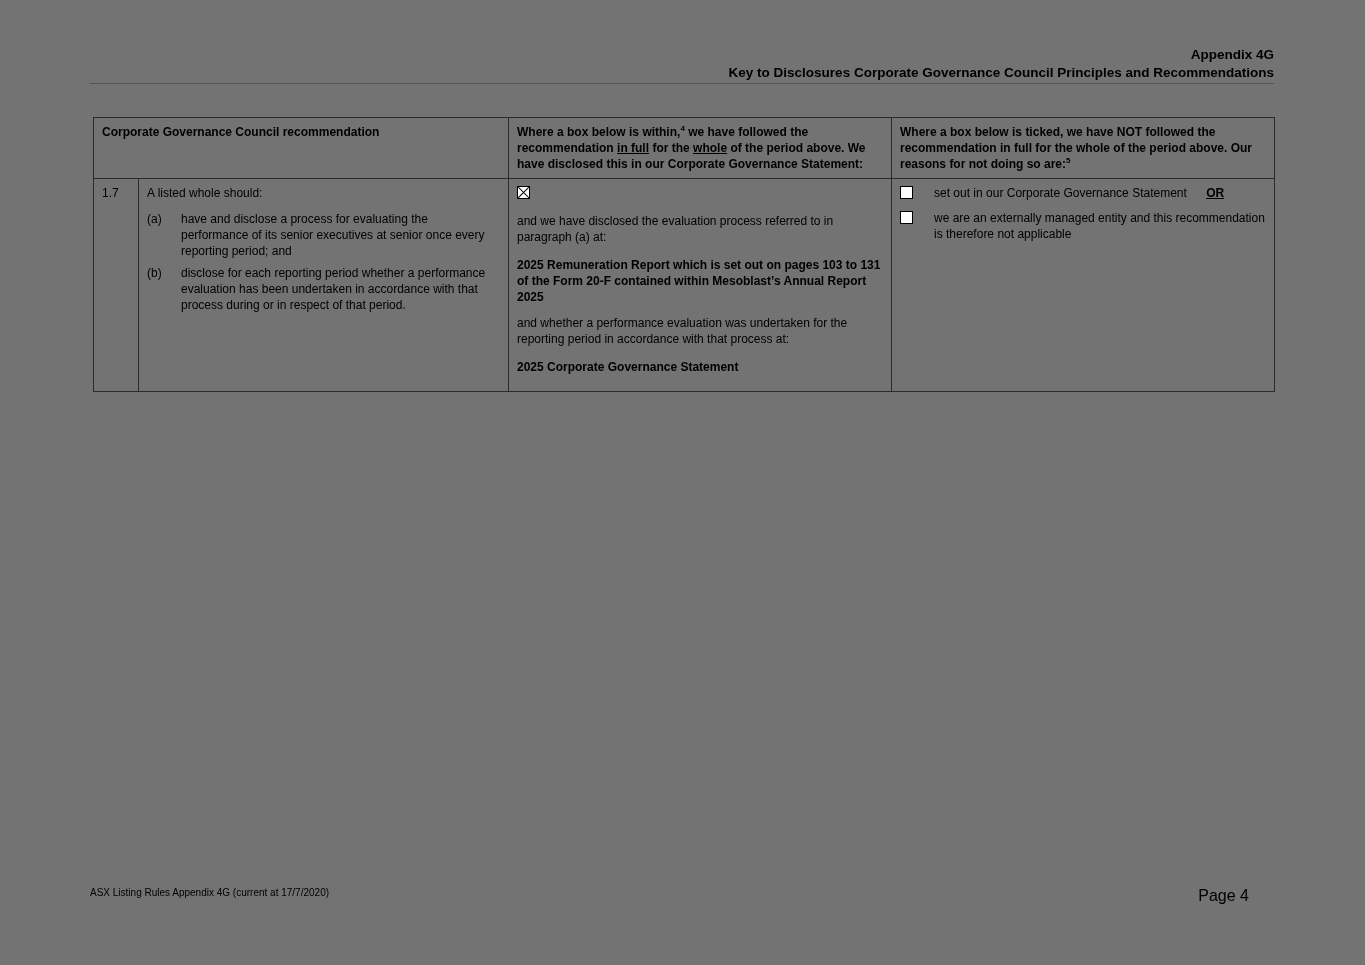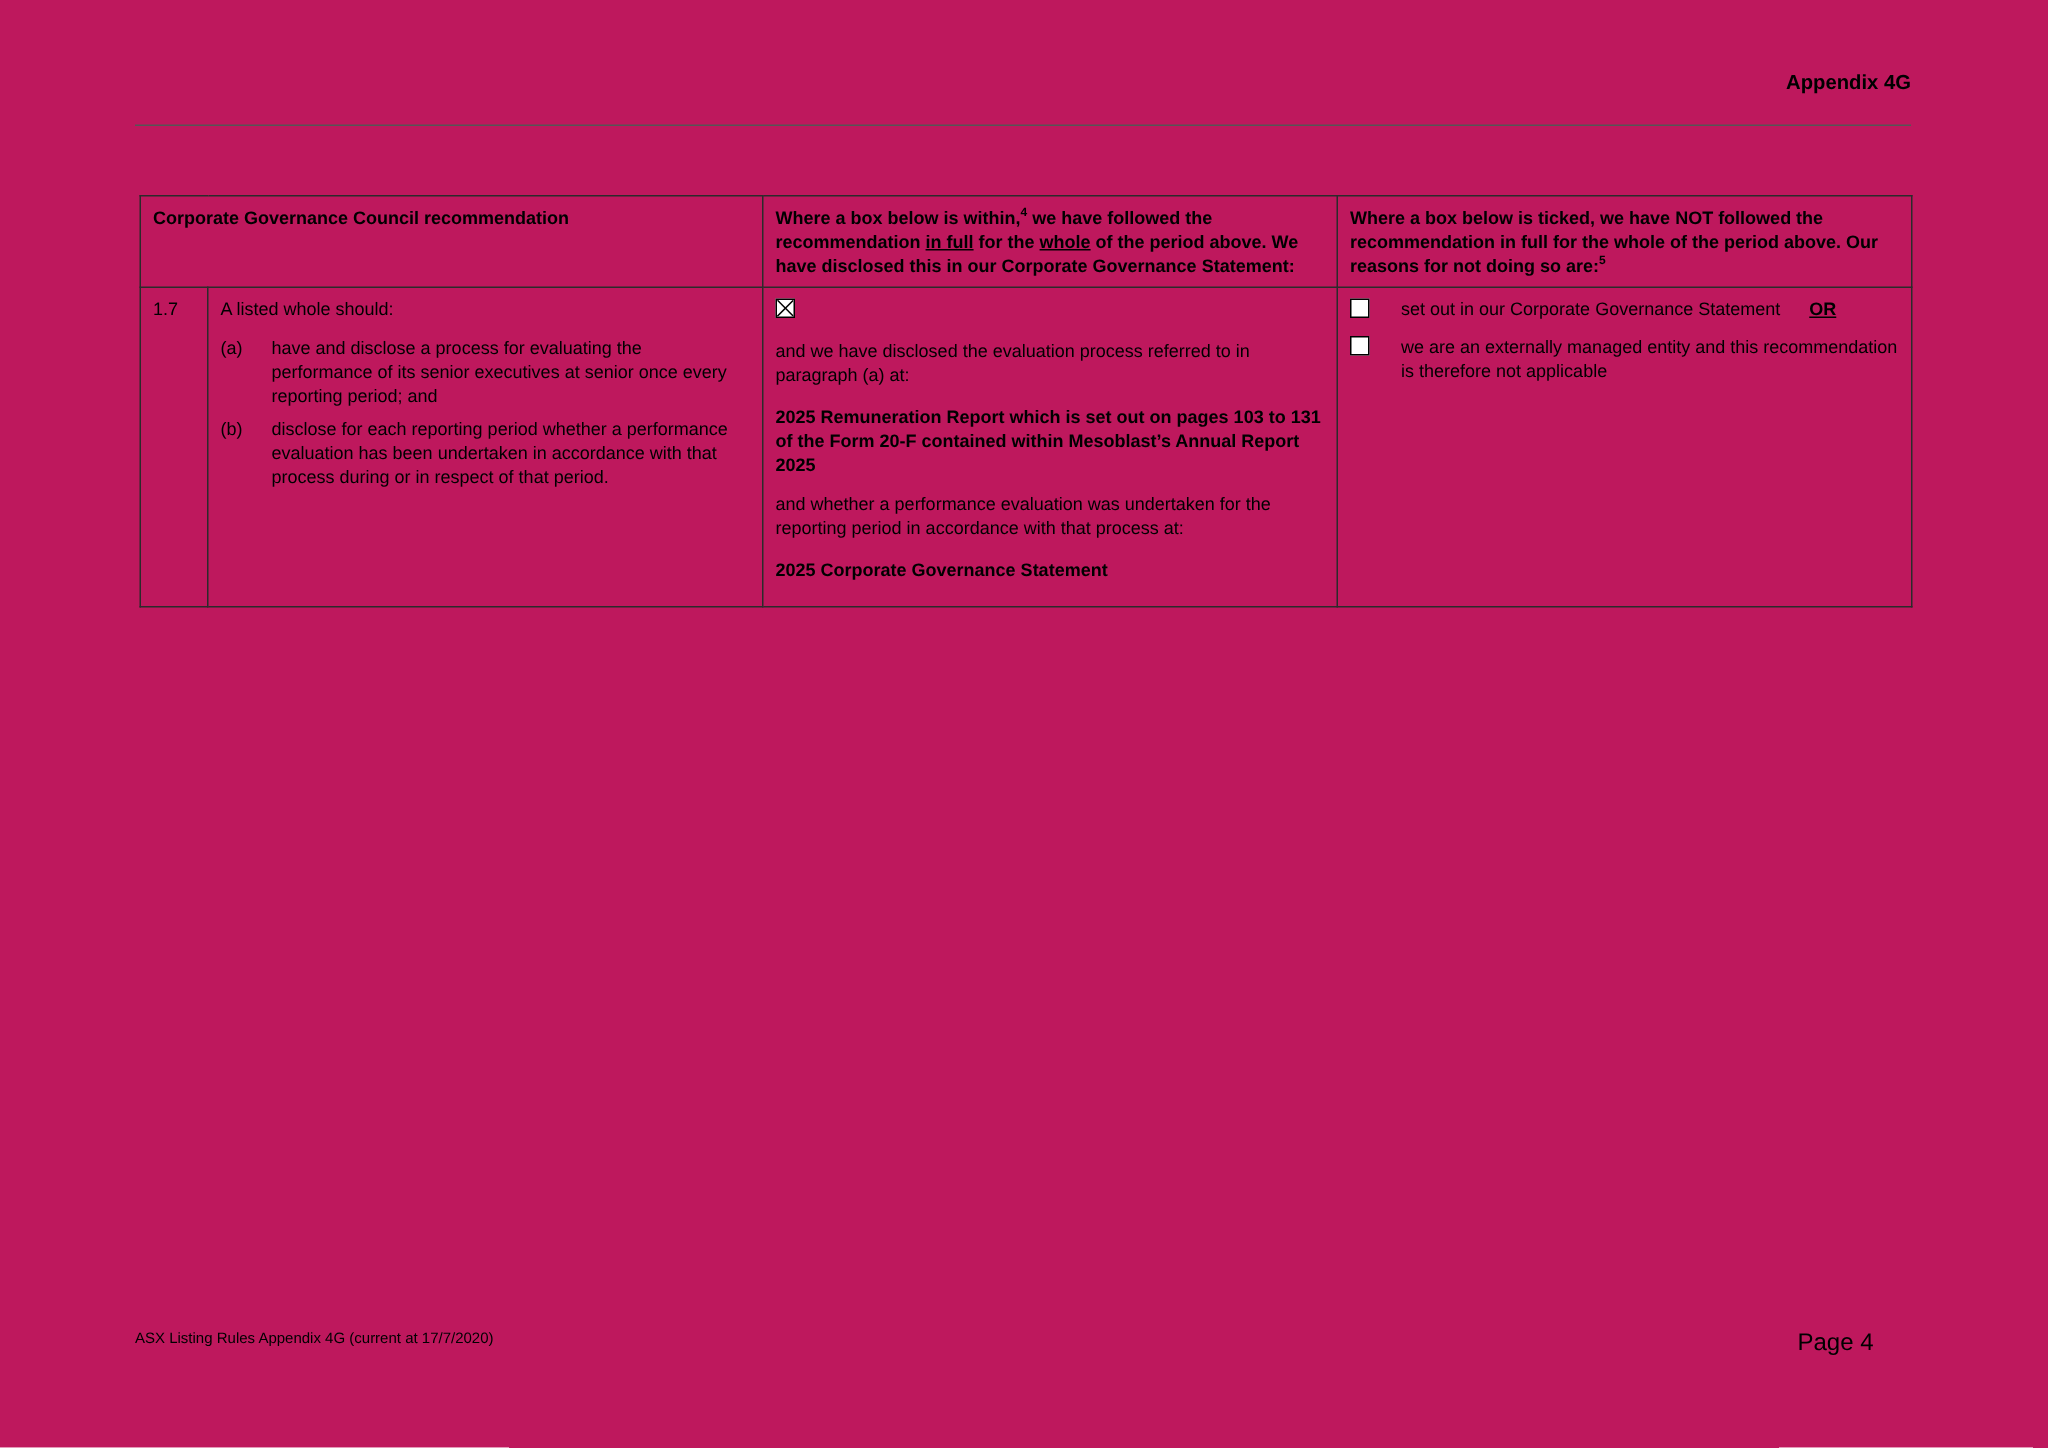--- a/index.html
+++ b/index.html
@@ -1,28 +1,28 @@
 <!DOCTYPE html>
 <html><head>
 <meta charset="utf-8">
 <style>
   * { margin:0; padding:0; box-sizing:border-box; }
   html,body { background:#ffffff; }
   body { font-family:"Liberation Sans", sans-serif; color:#000; }
   .page {
-    position:relative; width:1365px; height:965px; background:#be185d; overflow:hidden;
+    position:relative; width:1365px; height:965px; background:#737373; overflow:hidden;
   }
   
   .doc-header { position:absolute; top:46px; left:90px; width:1184px; text-align:right; }
   .doc-header .h1 { font-size:13.5px; font-weight:bold; line-height:18px; }
   .doc-header .h2 { font-size:13.5px; font-weight:bold; line-height:18px; }
   .header-rule { position:absolute; top:83px; left:90px; width:1184px; border:none; border-top:1.5px solid #555; }
   
   table.gov-table {
-    position:absolute; top:130px; left:93px; width:1181px;
+    position:absolute; top:117px; left:93px; width:1181px;
     border-collapse:collapse; table-layout:fixed;
   }
   table.gov-table th, table.gov-table td {
     border:1px solid #2b2b2b; vertical-align:top; text-align:left;
     font-size:12px; line-height:16px; padding:6px 8px 6px 8px;
   }
   table.gov-table th { font-weight:bold; height:61px; }
   table.gov-table tbody tr { height:186px; }
   .u { text-decoration:underline; }
   sup { font-size:8px; vertical-align:super; line-height:0; }
@@ -55,20 +55,21 @@
   .footer-left  { position:absolute; top:887px; left:90px;  font-size:10px; }
   .footer-right { position:absolute; top:887px; right:116px; font-size:16px; }
 </style>
 </head>
 <body>
 
 <div class="page">
 
   <div class="doc-header">
     <div class="h1">Appendix 4G</div>
+    <div class="h2">Key to Disclosures Corporate Governance Council Principles and Recommendations</div>
   </div>
   <hr class="header-rule">
 
   <table class="gov-table">
     <colgroup>
       <col style="width:45px">
         <col style="width:370px">
         <col style="width:383px">
         <col style="width:383px">
     </colgroup>

